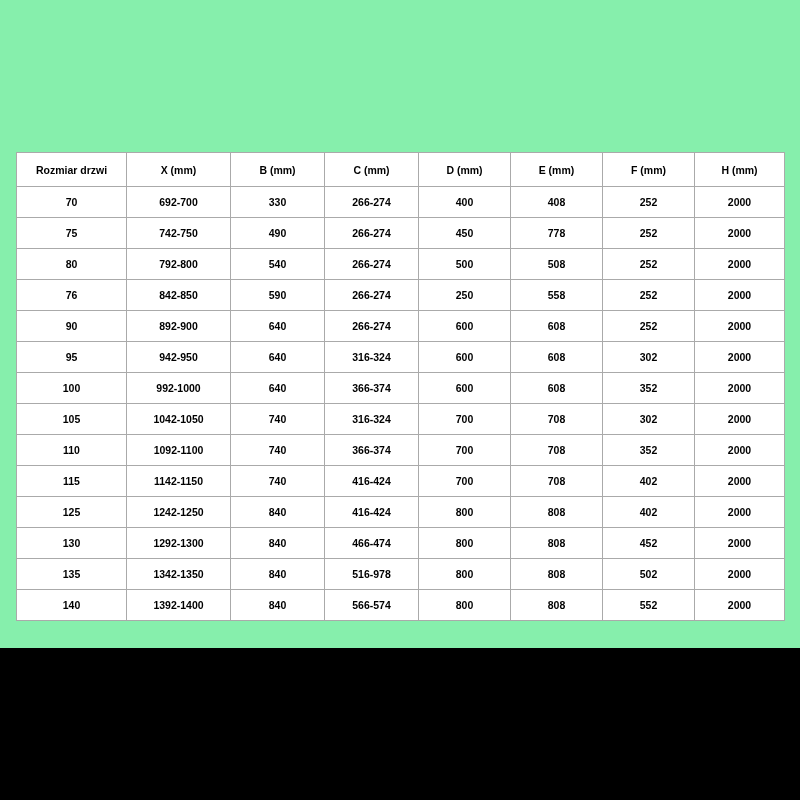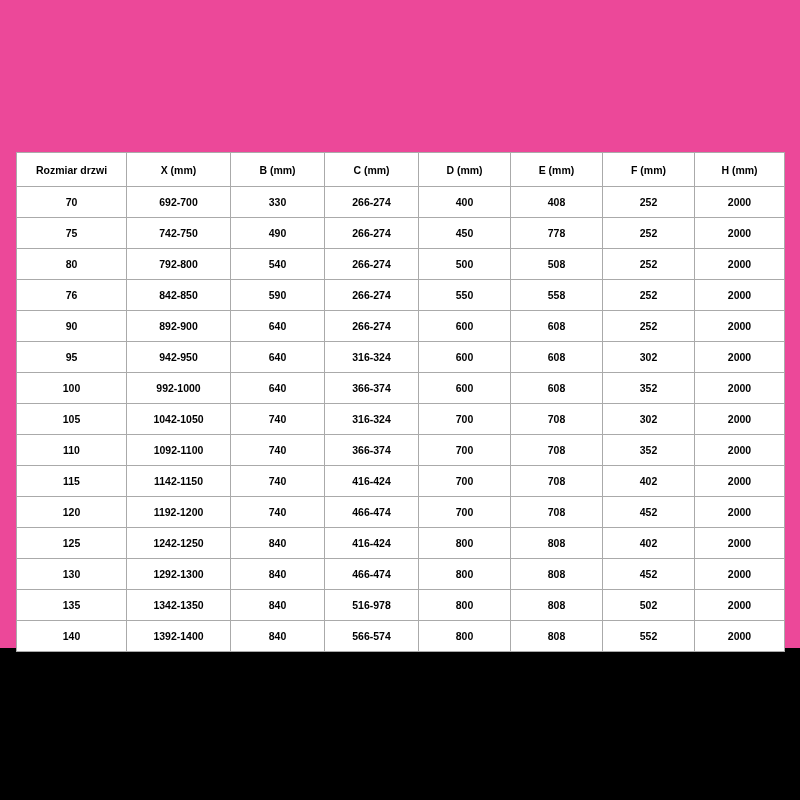--- a/index.html
+++ b/index.html
@@ -10,21 +10,21 @@
   body {
     width: 800px;
     height: 800px;
     overflow: hidden;
     font-family: "Liberation Sans", sans-serif;
   }
   .page {
     position: relative;
     width: 800px;
     height: 648px;
-    background: #ec4899;
+    background: #86efac;
   }
   .table-wrap {
     position: absolute;
     left: 16px;
     top: 152px;
     width: 768px;
     background: #ffffff;
   }
   table.size-table {
     border-collapse: collapse;
@@ -118,21 +118,21 @@
           <td>500</td>
           <td>508</td>
           <td>252</td>
           <td>2000</td>
         </tr>
         <tr>
           <td>76</td>
           <td>842-850</td>
           <td>590</td>
           <td>266-274</td>
-          <td>550</td>
+          <td>250</td>
           <td>558</td>
           <td>252</td>
           <td>2000</td>
         </tr>
         <tr>
           <td>90</td>
           <td>892-900</td>
           <td>640</td>
           <td>266-274</td>
           <td>600</td>
@@ -184,30 +184,20 @@
           <td>115</td>
           <td>1142-1150</td>
           <td>740</td>
           <td>416-424</td>
           <td>700</td>
           <td>708</td>
           <td>402</td>
           <td>2000</td>
         </tr>
         <tr>
-          <td>120</td>
-          <td>1192-1200</td>
-          <td>740</td>
-          <td>466-474</td>
-          <td>700</td>
-          <td>708</td>
-          <td>452</td>
-          <td>2000</td>
-        </tr>
-        <tr>
           <td>125</td>
           <td>1242-1250</td>
           <td>840</td>
           <td>416-424</td>
           <td>800</td>
           <td>808</td>
           <td>402</td>
           <td>2000</td>
         </tr>
         <tr>

